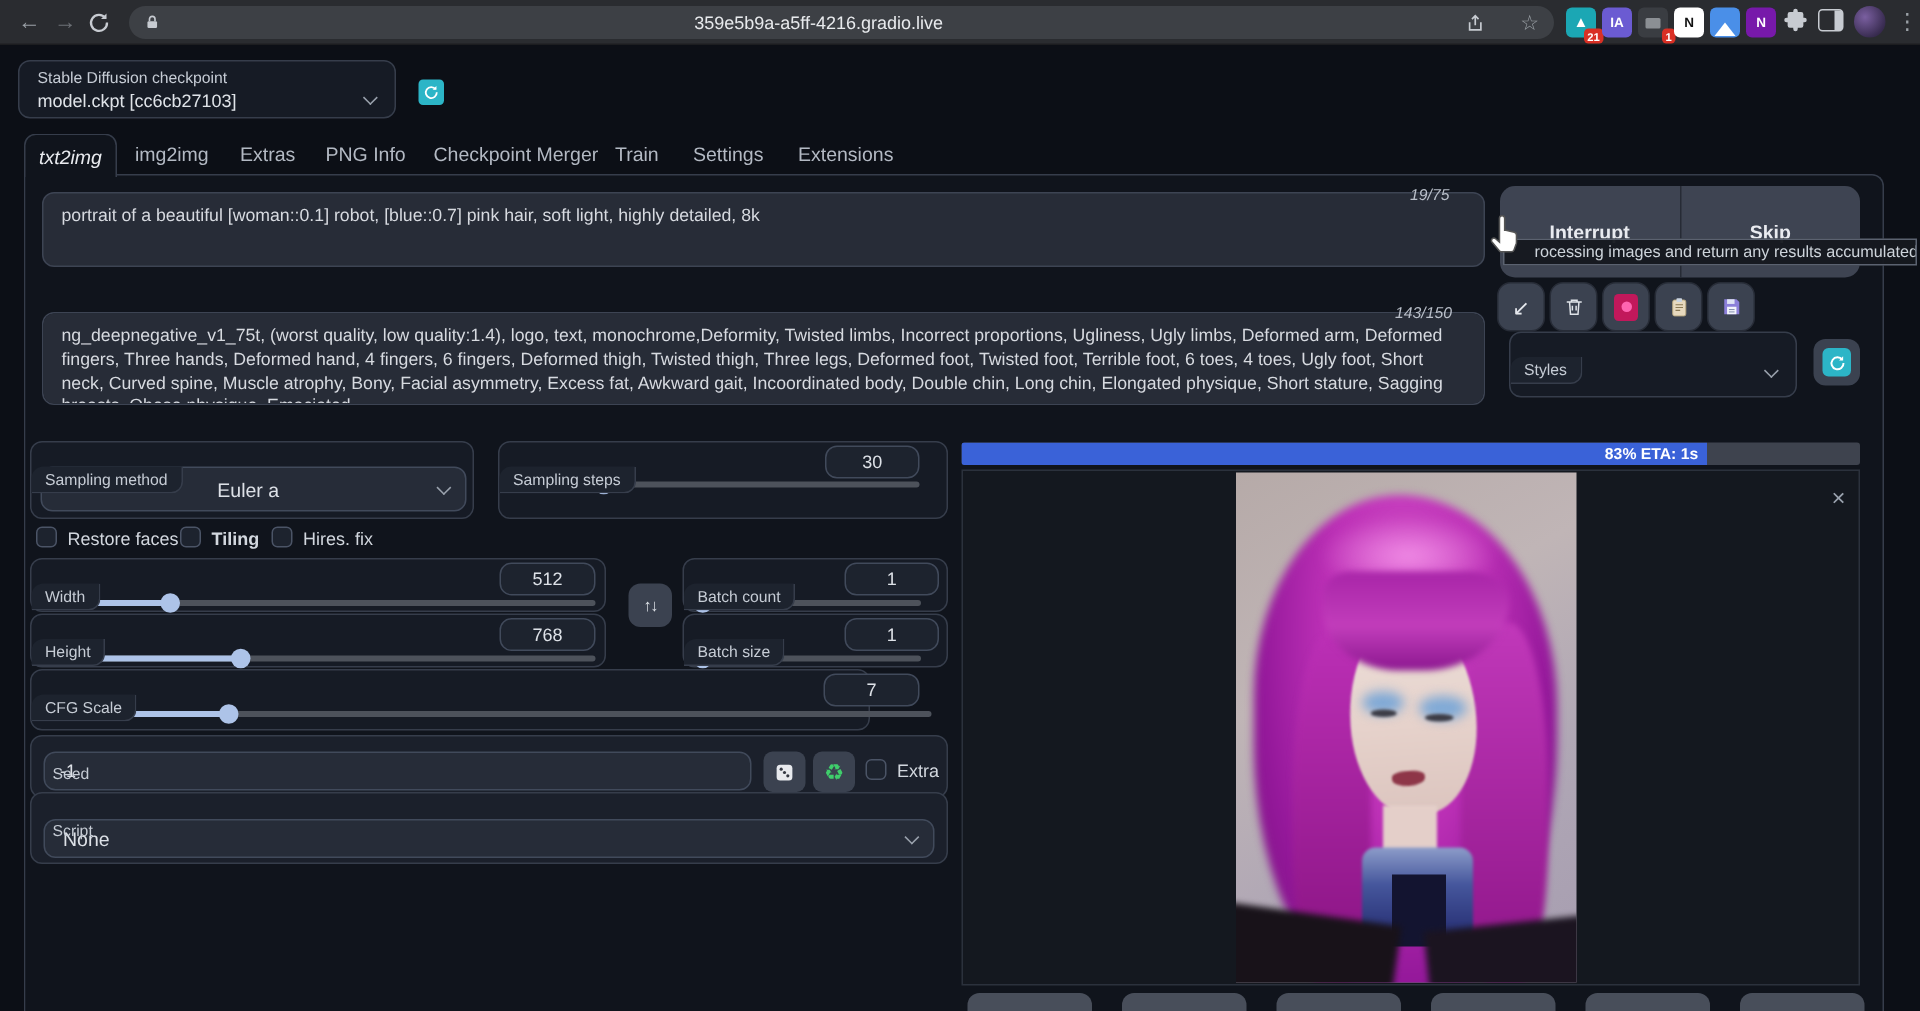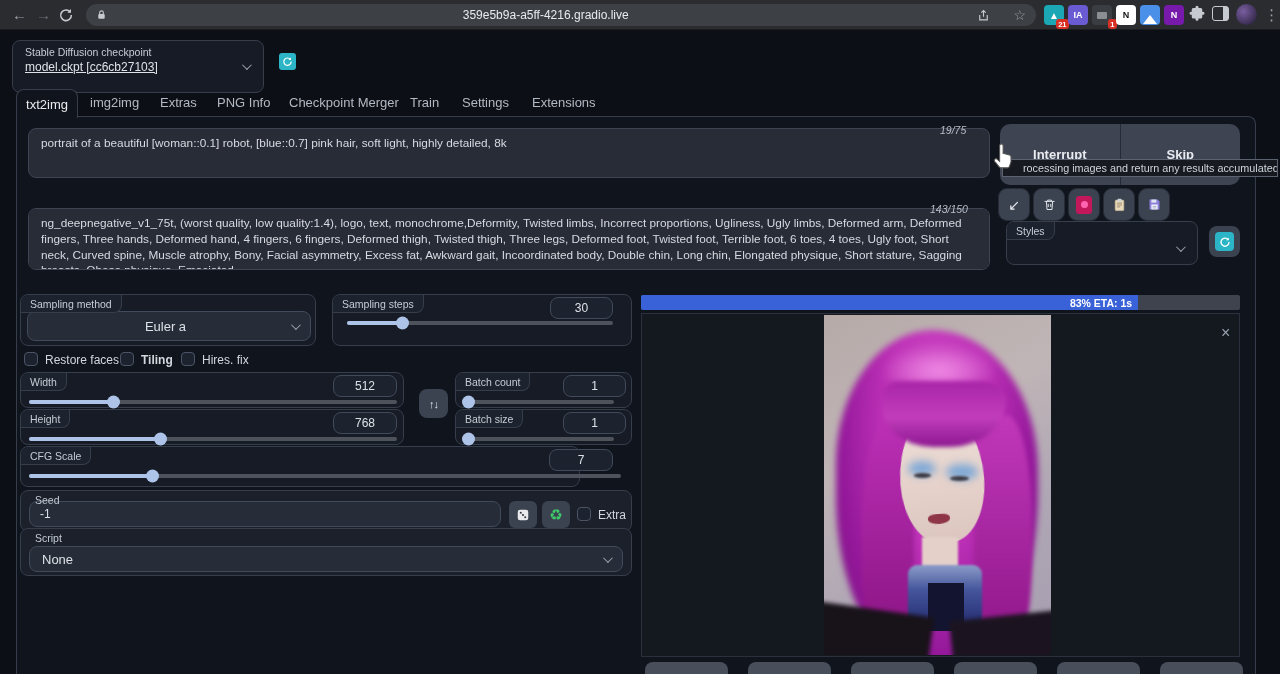--- a/index.html
+++ b/index.html
@@ -10,36 +10,36 @@
   
   #chrome { position:absolute; left:0; top:0; width:1280px; height:30px; background:#2a2c30; border-bottom:1px solid #1c1d20; }
   .nav-glyph { color:#9aa0a6; font-size:15px; line-height:22px; }
   #omnibox { position:absolute; left:86px; top:4px; width:950px; height:22px; border-radius:11px; background:#3d4045; display:flex; align-items:center; padding:0 10px; }
   #url-text { color:#e8eaed; font-size:12px; margin-left:8px; flex:1;text-align:center; }
   .ext-icon { position:absolute; top:5px; width:20px; height:20px; border-radius:4px; display:flex; align-items:center; justify-content:center; font-size:9px; font-weight:bold; color:#fff; }
   .badge { position:absolute; right:-5px; bottom:-4px; background:#d93025; color:#fff; font-size:7.5px; font-weight:bold; border-radius:3px; padding:0.5px 2.5px; }
 
   
   .block { position:absolute; background:#161b25; border:1px solid #363d4b; border-radius:8px; }
-  .legend { position:absolute; top:0; left:0; font-size:10.5px; color:#c6ccd5; padding:3px 9px 2px 9px; border-bottom:1px solid #363d4b; border-right:1px solid #363d4b; border-radius:8px 0 8px 0; background:#1d232e; white-space:nowrap; z-index:1; }
+  .legend { position:absolute; top:16px; left:0; font-size:10.5px; color:#c6ccd5; padding:3px 9px 2px 9px; border-bottom:1px solid #363d4b; border-right:1px solid #363d4b; border-radius:8px 0 8px 0; background:#1d232e; white-space:nowrap; z-index:1; }
   .select { position:absolute; background:#262c38; border:1px solid #414a5b; border-radius:8px; color:#dde1e7; font-size:13px; display:flex; align-items:center; padding:0 12px; }
   .select .val { flex:1; }
   .chev { width:7px; height:7px; border-right:1.7px solid #9aa2ad; border-bottom:1.7px solid #9aa2ad; transform:rotate(45deg) translateY(-2px); }
   .num { position:absolute; background:#1d232e; border:1px solid #414a5b; border-radius:8px; color:#dde1e7; font-size:12px; text-align:center; height:22px; width:64px; outline:none; }
   .track { position:absolute; height:4px; background:#4d525b; border-radius:2px; }
   .fill { position:relative; height:100%; background:#adc3e8; border-radius:2px; width:0%; }
   .thumb { position:absolute; right:-6px; top:50%; width:13px; height:13px; border-radius:50%; background:#adc3e8; transform:translateY(-50%); }
   .cb { display:inline-block; width:14px; height:14px; background:#1d232e; border:1px solid #4b5466; border-radius:4px; vertical-align:-2px; }
   .cb-label { font-size:12px; color:#d2d7de; margin-left:7px; }
   .tool-btn { position:absolute; width:32px; height:33px; background:#3b4250; border:1px solid #272c37; border-radius:9px; display:flex; align-items:center; justify-content:center; }
   textarea { resize:none; outline:none; }
 
   
   .tab-inactive { position:absolute; top:95px; font-size:13px; color:#b3b9c3; }
-  #tab-active { position:absolute; left:16px; top:89px; width:62px; height:29px; background:#10141c; border:1px solid #363d4b; border-bottom:none; border-radius:8px 8px 0 0; color:#e9ebef; font-size:13px; display:flex; align-items:center; justify-content:center; z-index:2; }
+  #tab-active { position:absolute; left:16px; top:89px; width:62px; height:29px; background:#10141c; border:1px solid #363d4b; border-bottom:none; border-radius:8px 8px 0 0; color:#e9ebef; font-size:13px; display:flex; align-items:center; justify-content:center; z-index:2;font-style:italic; }
 
   #main-panel { position:absolute; left:16px; top:116px; width:1240px; height:558px; background:#10141c; border:1px solid #363d4b; border-bottom:none; border-radius:0 8px 0 0; }
 
   .counter { position:absolute; font-size:10.5px; color:#b9bfc9; z-index:2;font-style:italic; }
   .prompt-box { position:absolute; left:28px; width:962px; background:#272c37; border:1px solid #3d4453; border-radius:8px; color:#d7dae0; font-size:11.8px; line-height:1.34; padding:7px 12px; font-family:"Liberation Sans", sans-serif; }
 
   
   #gen-panel { position:absolute; left:1000px; top:124px; width:240px; height:61px; background:#3e4452; border-radius:10px; display:flex; overflow:hidden; }
   .gen-half { flex:1; display:flex; align-items:center; justify-content:center; color:#e9ebf0; font-size:13px; font-weight:bold; }
   #gen-divider { width:1px; background:#262b35; }
@@ -127,23 +127,23 @@
           <path d="M10 3a2 2 0 0 1 4 0v1h3a2 2 0 0 1 2 2v3h1a2 2 0 0 1 0 4h-1v3a2 2 0 0 1-2 2h-3v1a2 2 0 0 1-4 0v-1H7a2 2 0 0 1-2-2v-3H4a2 2 0 0 1 0-4h1V6a2 2 0 0 1 2-2h3z"></path>
         </svg>
     </span>
     <span class="abs" style="left:1212px; top:6px; width:17px; height:15px; border:1.6px solid #c7cbd1; border-radius:3px;">
       <span style="position:absolute; right:0; top:0; width:5px; height:100%; background:#c7cbd1;"></span>
     </span>
     <span class="abs" style="left:1236px; top:4px; width:21px; height:21px; border-radius:50%; background:radial-gradient(circle at 35% 35%, #7a5fa0, #3a2d52 70%, #241c36);"></span>
     <span class="abs nav-glyph" style="left:1264px; top:4px;">⋮</span>
   </div>
 
-  <div class="block" style="left:12px; top:40px; width:252px; height:53px;">
+  <div class="block" style="left:12px; top:40px; width:252px; height:39px;">
     <div style="position:absolute; left:12px; top:5px; font-size:10.5px; color:#c6ccd5;">Stable Diffusion checkpoint</div>
-    <div style="position:absolute; left:12px; top:19px; font-size:12px; color:#dfe3e8;text-decoration:underline;">model.ckpt [cc6cb27103]</div>
+    <div style="position:absolute; left:12px; top:19px; font-size:12px; color:#dfe3e8;">model.ckpt [cc6cb27103]</div>
     <span class="chev" style="position:absolute; right:14px; top:22px;"></span>
   </div>
   <div class="abs cyan-btn" style="left:279px; top:53px; width:17px; height:17px; border-radius:3px;">
     <svg width="11" height="11" viewBox="0 0 24 24">
         <path d="M18.4 7.6A8 8 0 1 0 20 12" fill="none" stroke="#fff" stroke-width="2.6"></path>
         <path d="M19.5 3v5.5H14z" fill="#fff"></path>
       </svg>
   </div>
 
   <div id="tab-active">txt2img</div>

